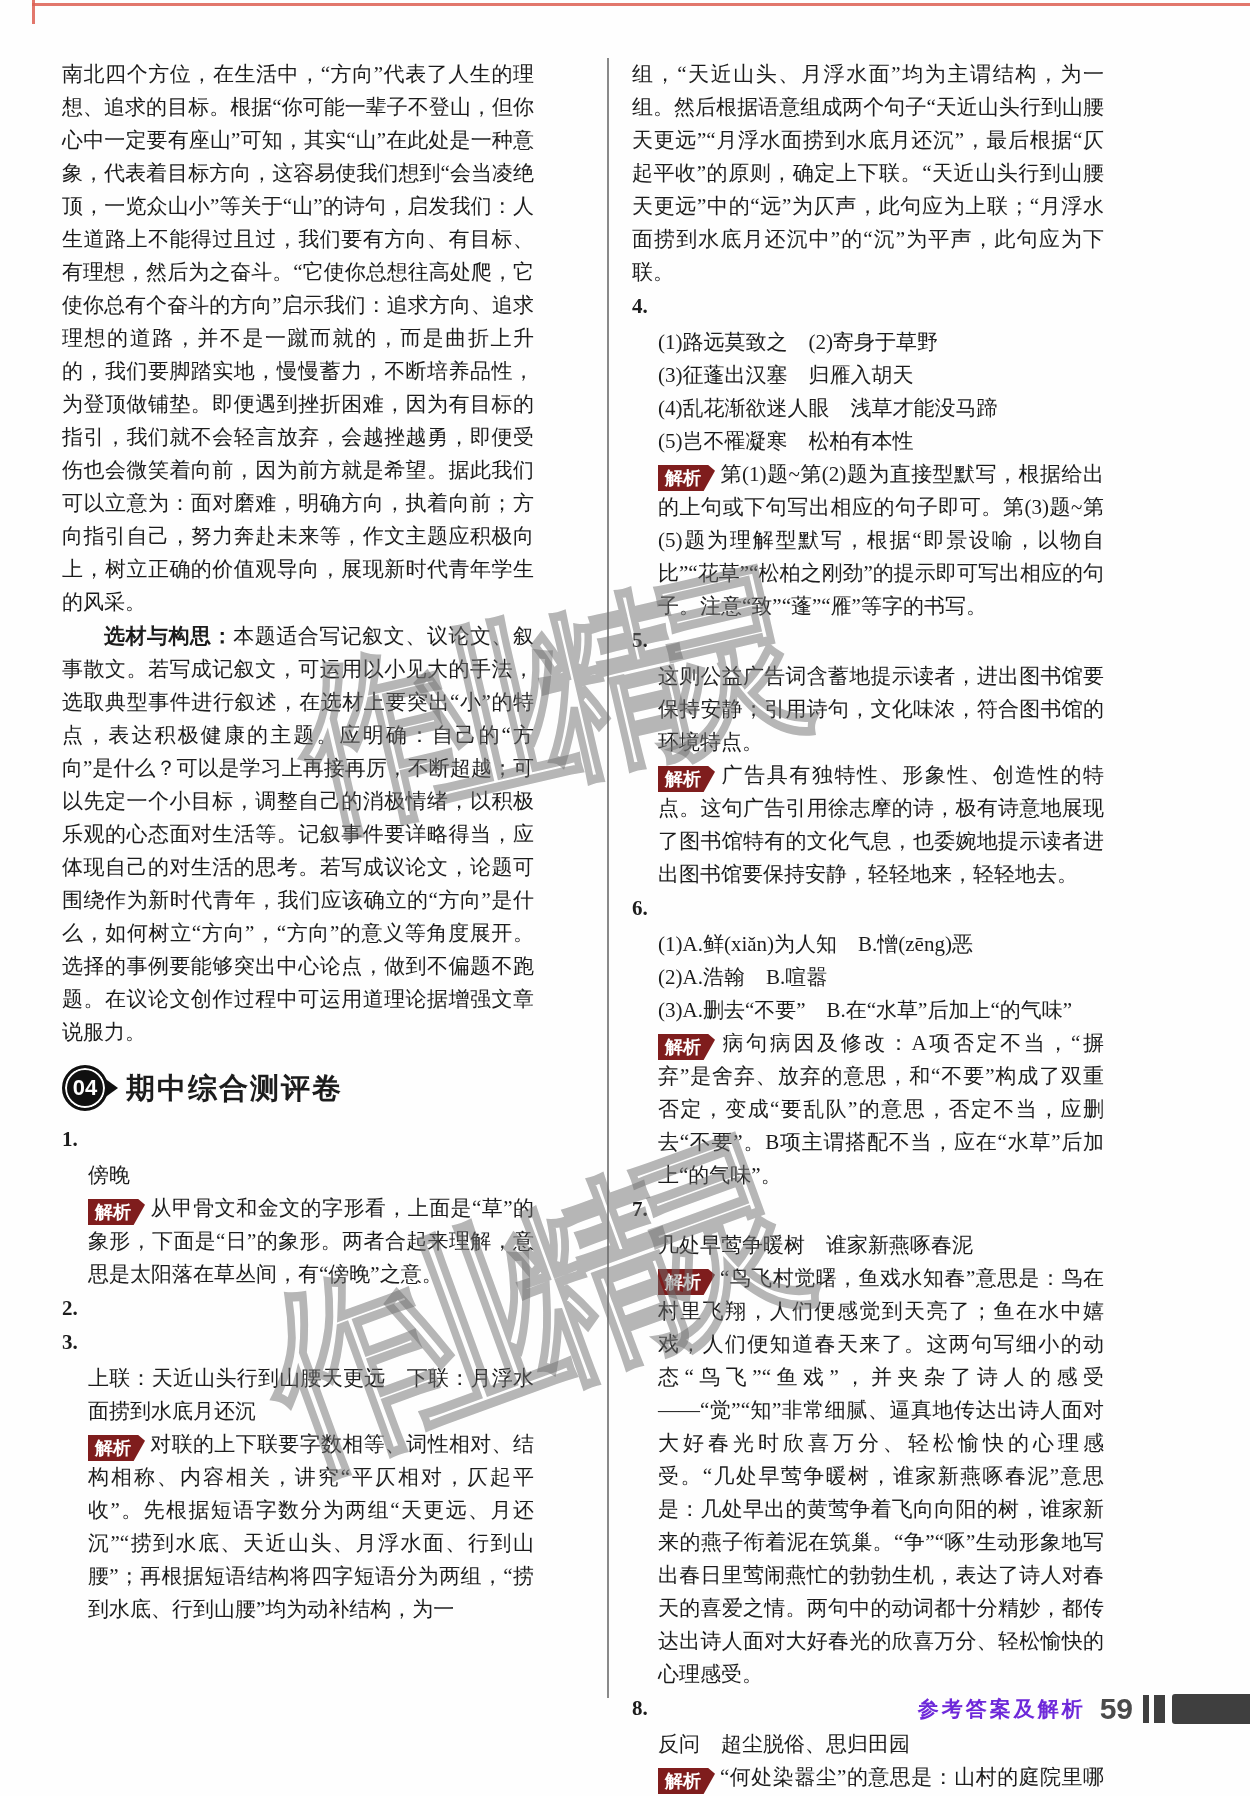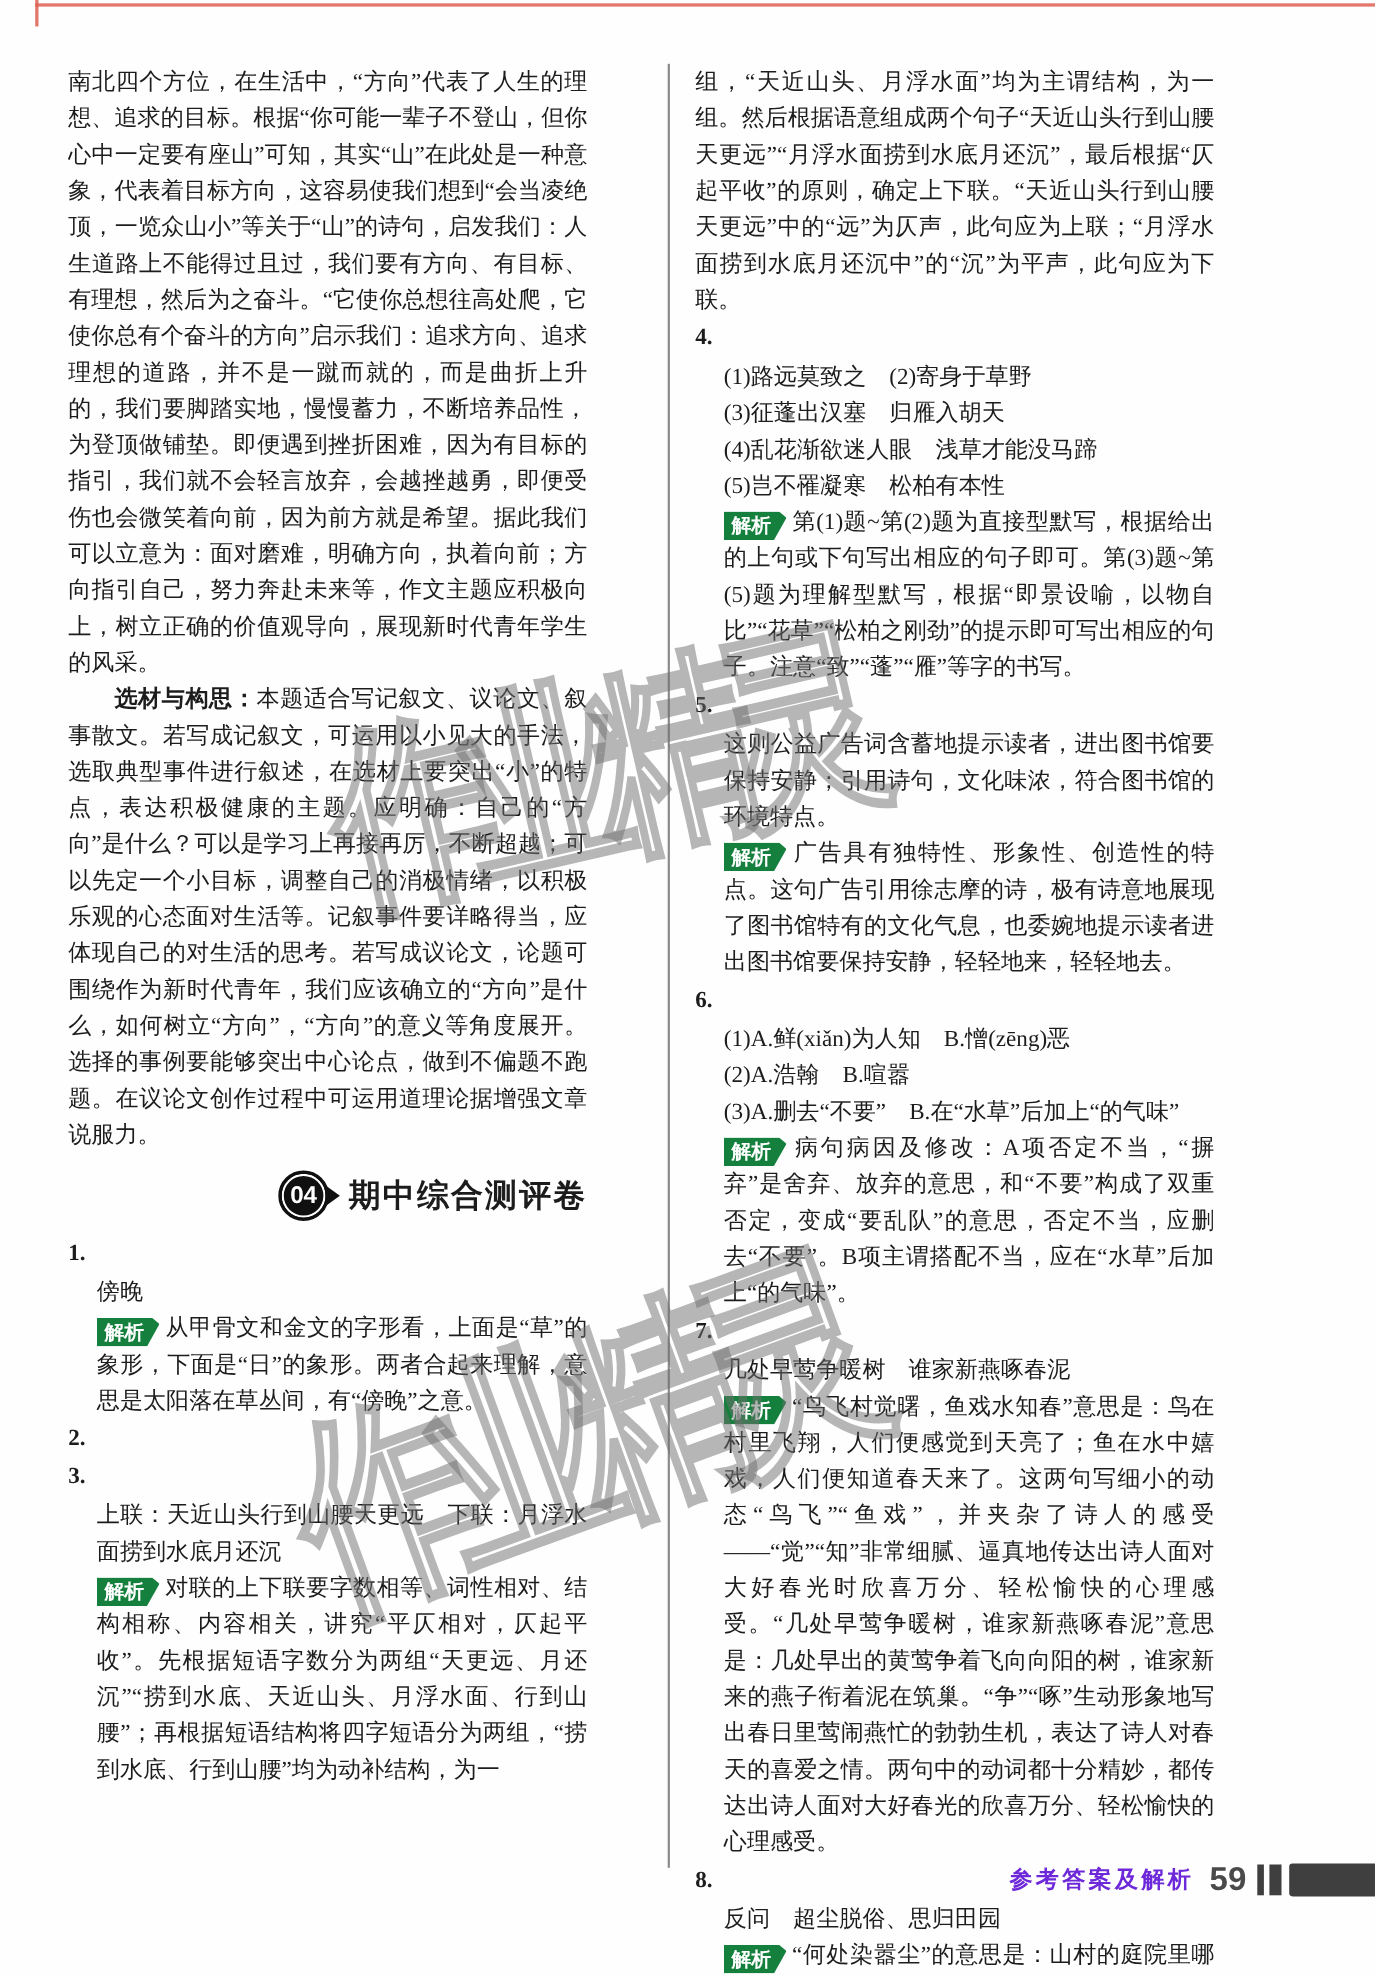--- a/index.html
+++ b/index.html
@@ -14,39 +14,39 @@
   .col{position:absolute;top:58px;width:472px;text-align:justify;}
   .col-left{left:62px;}
   .col-right{left:632px;}
   .divider{position:absolute;left:607px;top:58px;width:1.5px;height:1640px;background:#8a8a8a;}
   p{margin:0;}
   .indent{text-indent:2em;}
   b{font-family:Liberation Sans, sans-serif;}
   .lead{font-weight:bold;}
 
   
-  .section-head{display:flex;align-items:center;justify-content:flex-end;margin:12px 0 8px 0;height:54px;}
+  .section-head{display:flex;align-items:center;justify-content:flex-start;margin:12px 0 8px 0;height:54px;}
   .badge-circle{
     width:40px;height:40px;background:#101010;border:3px solid #101010;border-radius:50%;
     box-shadow:inset 0 0 0 2px #fff;display:flex;align-items:center;justify-content:center;
     color:#fff;font-family:"Liberation Sans",sans-serif;font-weight:bold;font-size:22px;line-height:1;
     flex:0 0 auto;z-index:2;
   }
   .badge-arrow{width:0;height:0;border-top:13px solid transparent;border-bottom:13px solid transparent;
     border-left:18px solid #101010;margin-left:-8px;z-index:1;}
   .section-title{font-family:"Liberation Sans",sans-serif;font-weight:bold;font-size:29px;margin-left:8px;letter-spacing:2px;}
 
   
   .item{display:flex;margin-top:1px;}
   .num{flex:0 0 26px;font-weight:bold;}
   .ibody{flex:1;min-width:0;}
   .answer{white-space:pre-line;margin-top:36px;}
   .analysis{text-align:justify;}
   .jiexi{
-    display:inline-block;background:#15803d;color:#fff;
+    display:inline-block;background:#7f1d1d;color:#fff;
     font-family:"Liberation Sans",sans-serif;font-weight:bold;font-size:18px;line-height:24px;
     padding:1px 14px 1px 7px;margin-right:5px;vertical-align:-3px;
     clip-path:polygon(0 0,88% 0,100% 22%,80% 100%,0 100%);
   }
 
   
   .watermark{
     position:absolute;font-family:"Liberation Sans",sans-serif;font-weight:bold;
     color:transparent;-webkit-text-stroke:3px rgba(110,110,110,.5);
     pointer-events:none;white-space:nowrap;z-index:5;

